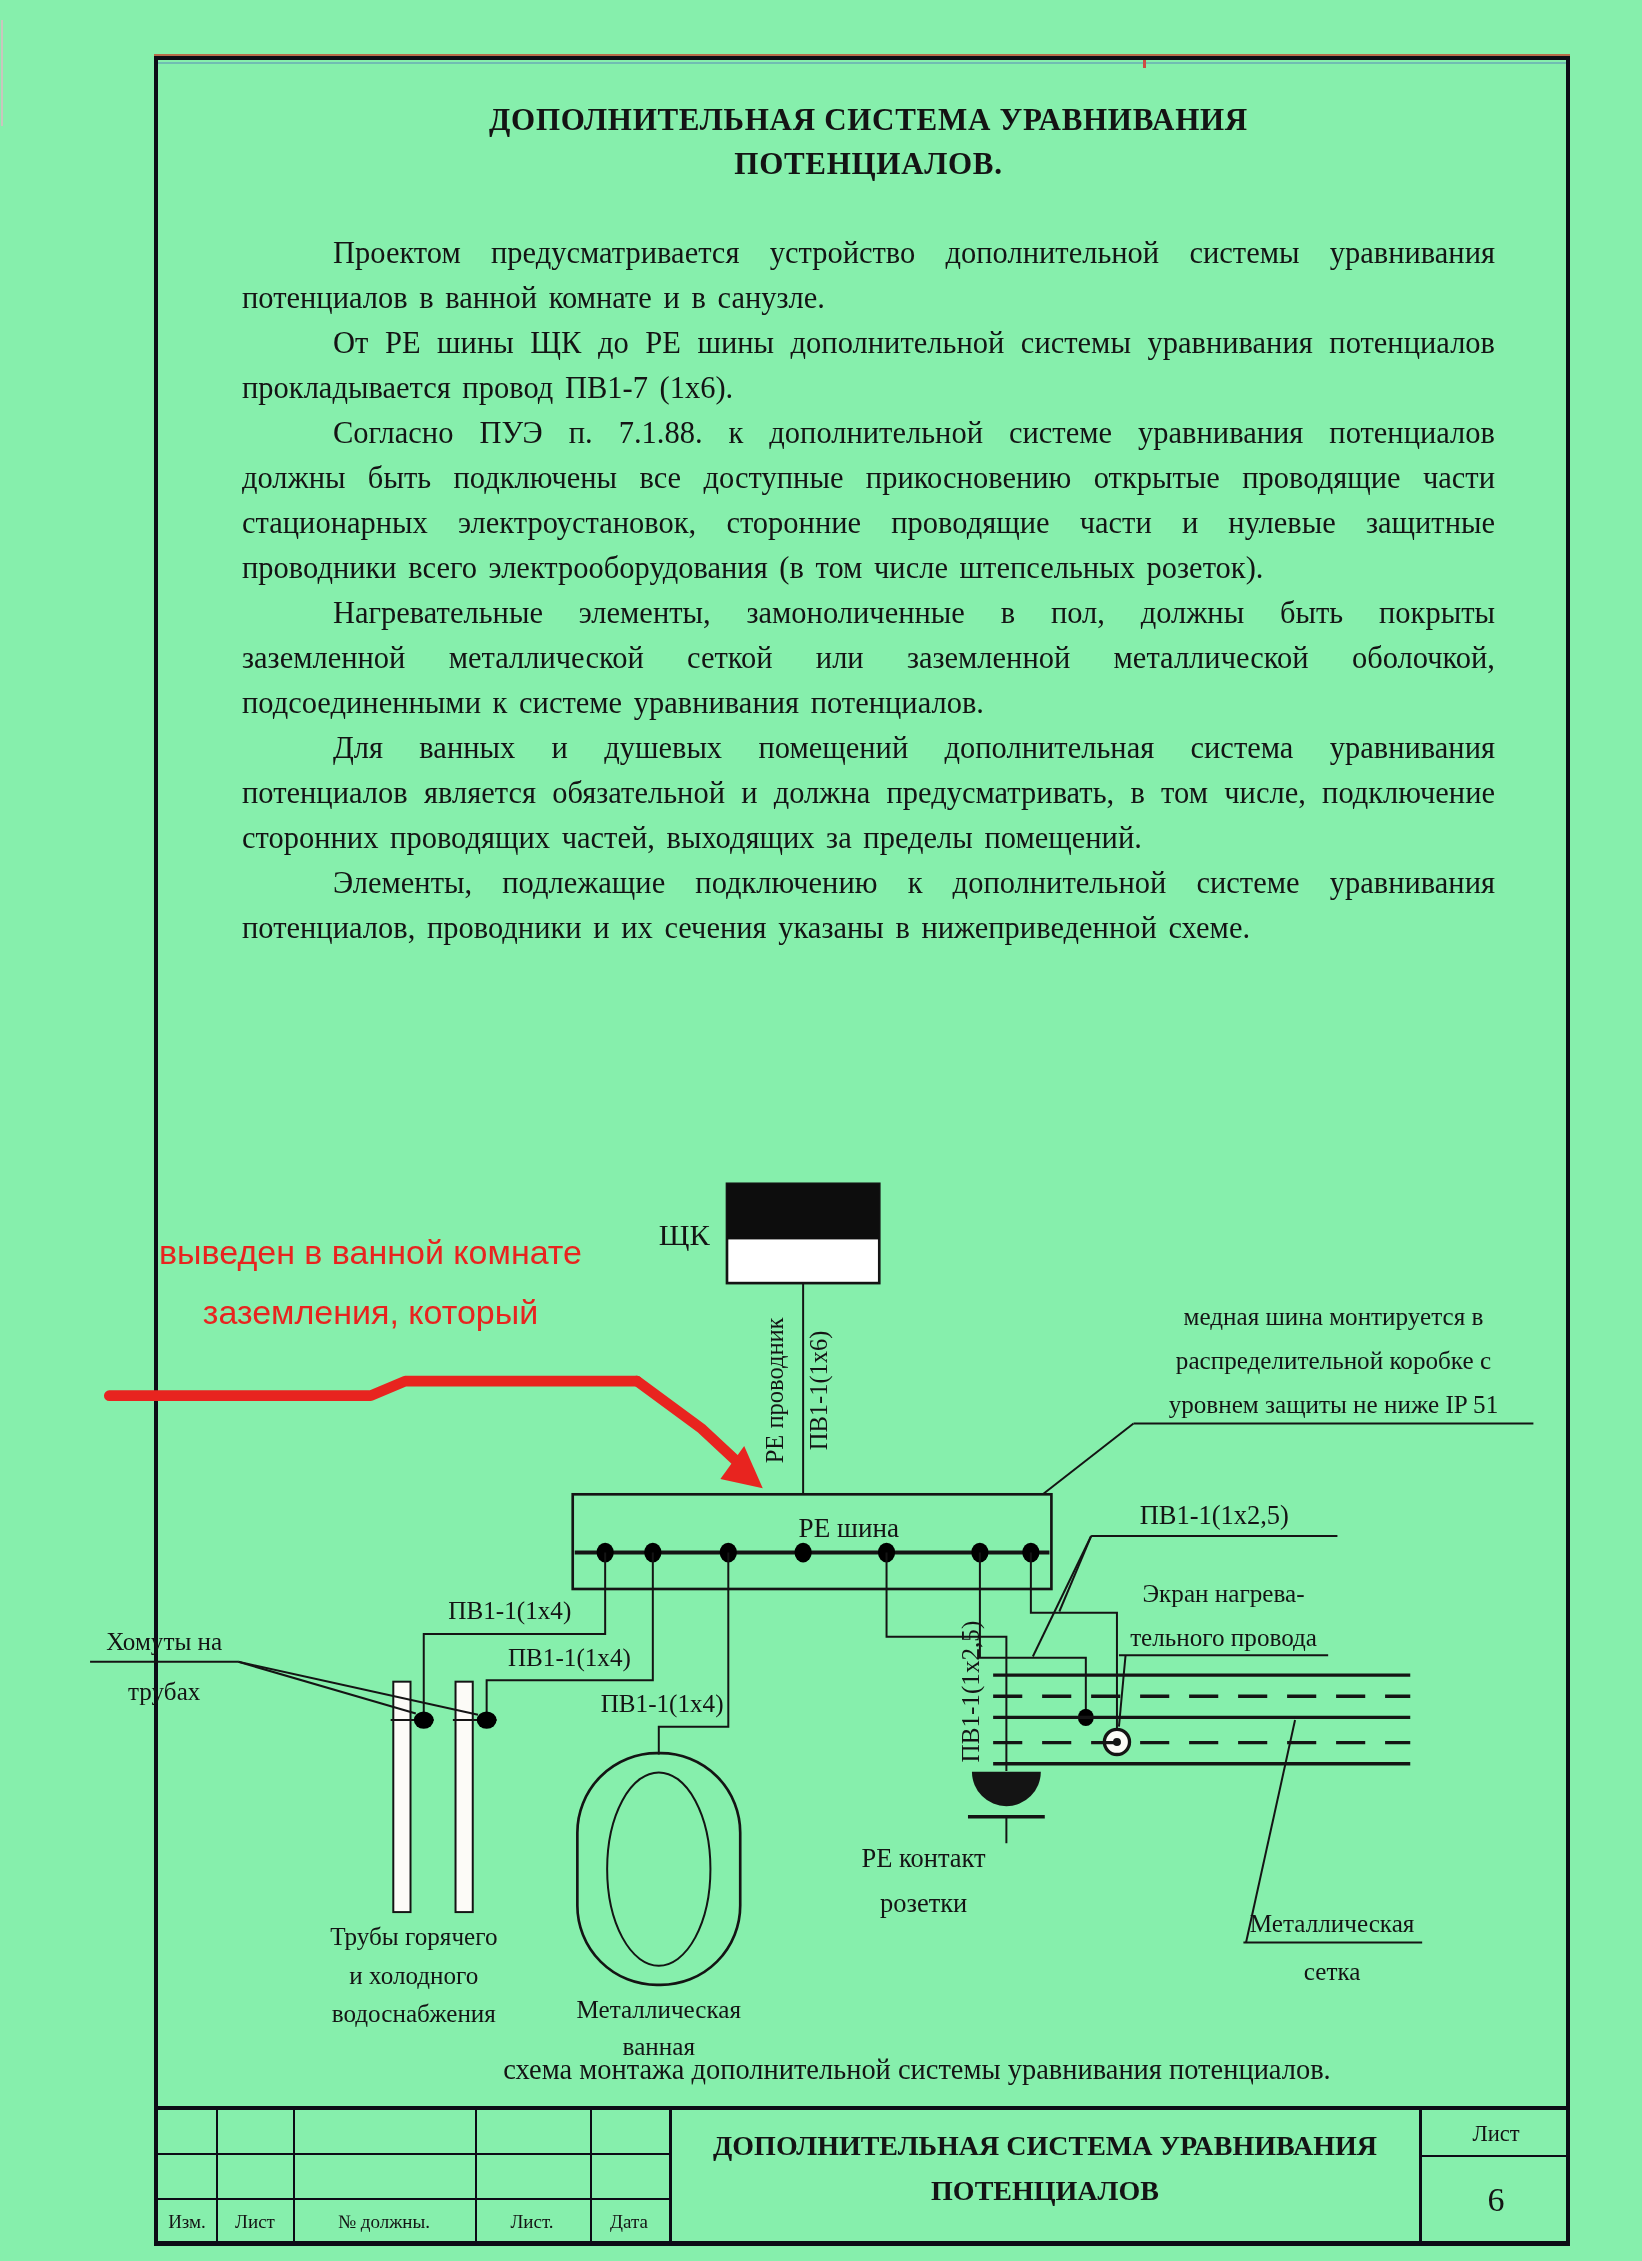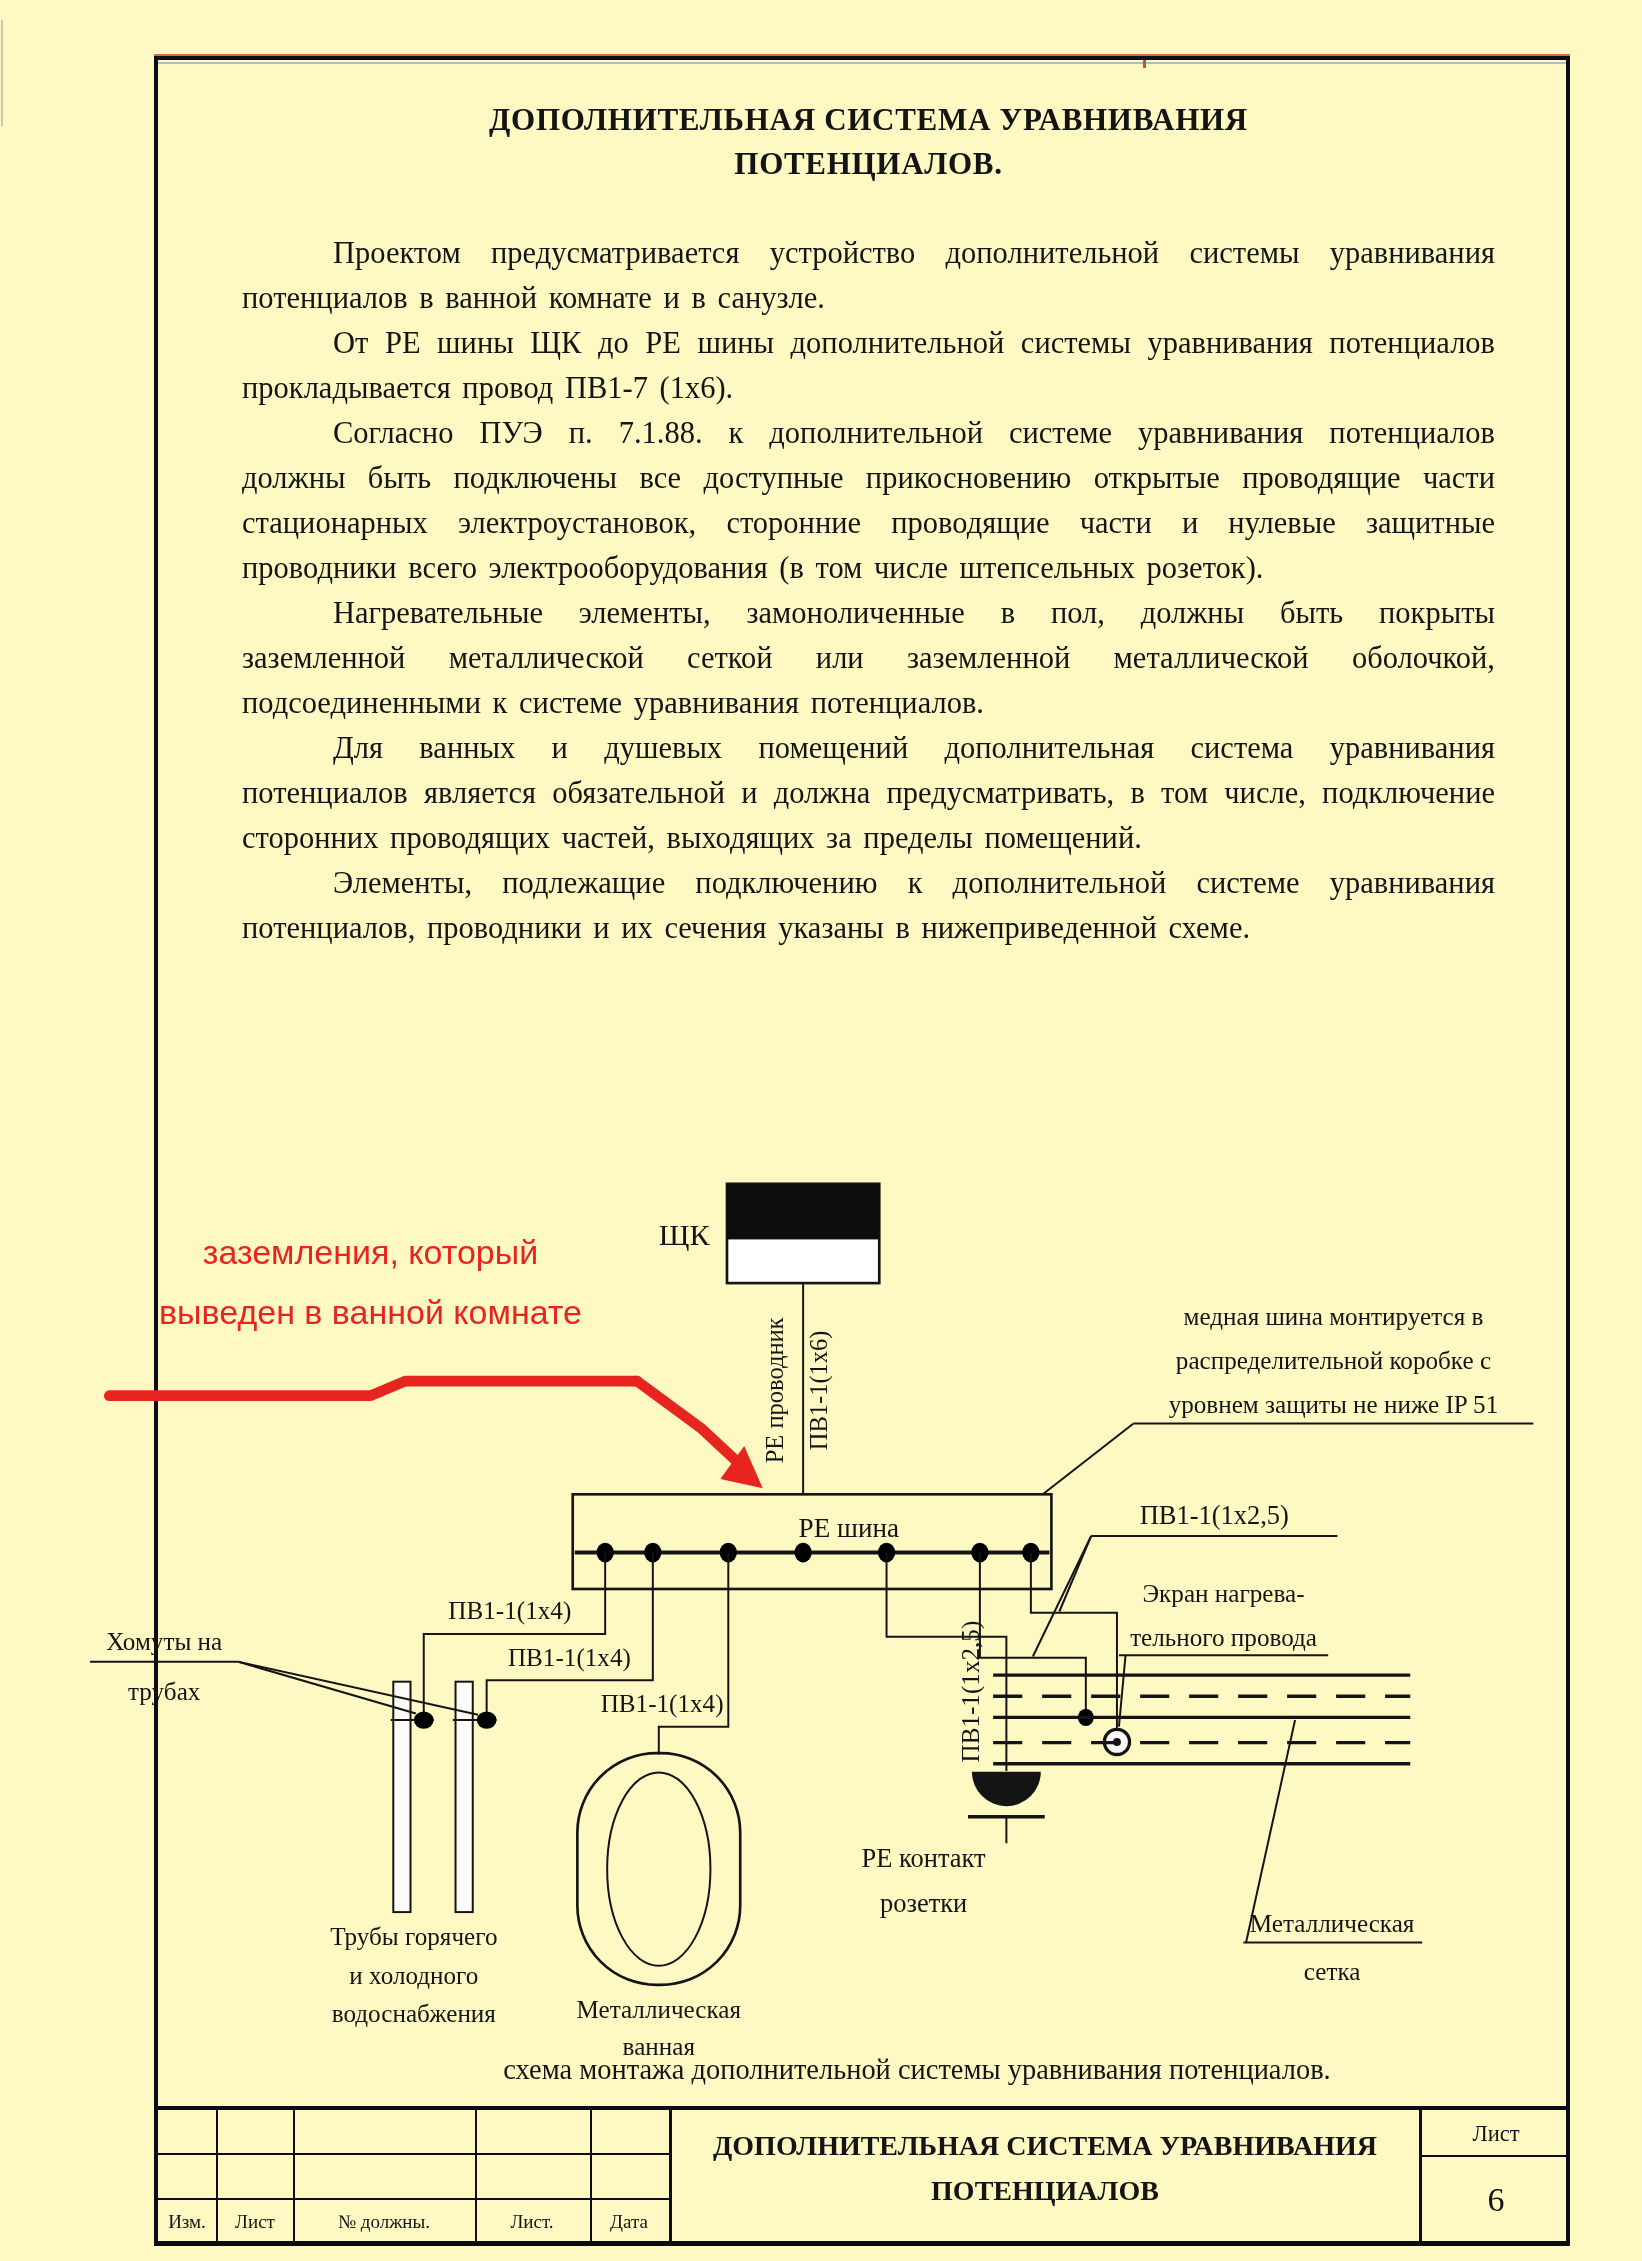--- a/index.html
+++ b/index.html
@@ -1,17 +1,17 @@
 <!DOCTYPE html>
 <html style="font-size:10.6px"><head>
 <meta charset="utf-8">
 <style>
   html,body{margin:0;padding:0;background:#e9e7e0;}
   .page{
-    position:relative;width:1642px;height:2261px;background:#fef9c3;
+    position:relative;width:1642px;height:2261px;background:#86efac;
     font-family:"Liberation Serif",serif;color:#141414;overflow:hidden;
   }
   .frame{
     position:absolute;left:154px;top:56px;width:1416px;height:2190px;
     border:4px solid #0c0c16;box-sizing:border-box;
   }
   .fringe{position:absolute;left:154px;width:1416px;height:2px;}
   .fringe.red{top:54px;background:#c44a33;opacity:.8;}
   .fringe.cyan{top:62px;background:#5e93b8;opacity:.55;}
   .scan-speck{position:absolute;background:#cf4b44;}
@@ -71,22 +71,22 @@
   <div class="body-text">
     <p>Проектом предусматривается устройство дополнительной системы уравнивания потенциалов в ванной комнате и в санузле.</p>
     <p>От РЕ шины ЩК до РЕ шины дополнительной системы уравнивания потенциалов прокладывается провод ПВ1-7 (1х6).</p>
     <p>Согласно ПУЭ п. 7.1.88. к дополнительной системе уравнивания потенциалов должны быть подключены все доступные прикосновению открытые проводящие части стационарных электроустановок, сторонние проводящие части и нулевые защитные проводники всего электрооборудования (в том числе штепсельных розеток).</p>
     <p>Нагревательные элементы, замоноличенные в пол, должны быть покрыты заземленной металлической сеткой или заземленной металлической оболочкой, подсоединенными к системе уравнивания потенциалов.</p>
     <p>Для ванных и душевых помещений дополнительная система уравнивания потенциалов является обязательной и должна предусматривать, в том числе, подключение сторонних проводящих частей, выходящих за пределы помещений.</p>
     <p>Элементы, подлежащие подключению к дополнительной системе уравнивания потенциалов, проводники и их сечения указаны в нижеприведенной схеме.</p>
   </div>
 
   <div class="red-note">
+    <div>выведен в ванной комнате</div>
     <div>заземления, который</div>
-    <div>выведен в ванной комнате</div>
   </div>
 
   <svg class="diagram-svg" width="1642" height="2261" viewBox="0 0 2480 3415">
 
     <rect x="1098" y="1788" width="230" height="150" fill="#ffffff" stroke="#141414" stroke-width="4"></rect>
     <rect x="1098" y="1788" width="230" height="84" fill="#0d0d0d"></rect>
     <text class="dtext" x="1072" y="1880" font-size="46" text-anchor="end">ЩК</text>
 
     <line x1="1213" y1="1938" x2="1213" y2="2257" stroke="#141414" stroke-width="3"></line>
     <text class="dtext" font-size="37" text-anchor="middle" transform="rotate(-90 1183 2100)" x="1183" y="2100">РЕ проводник</text>

